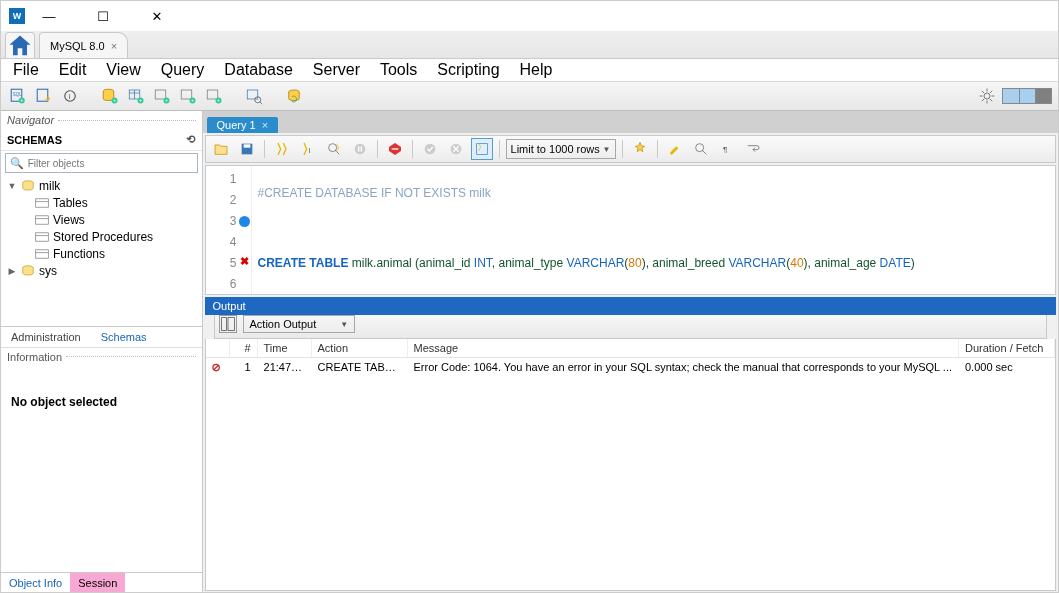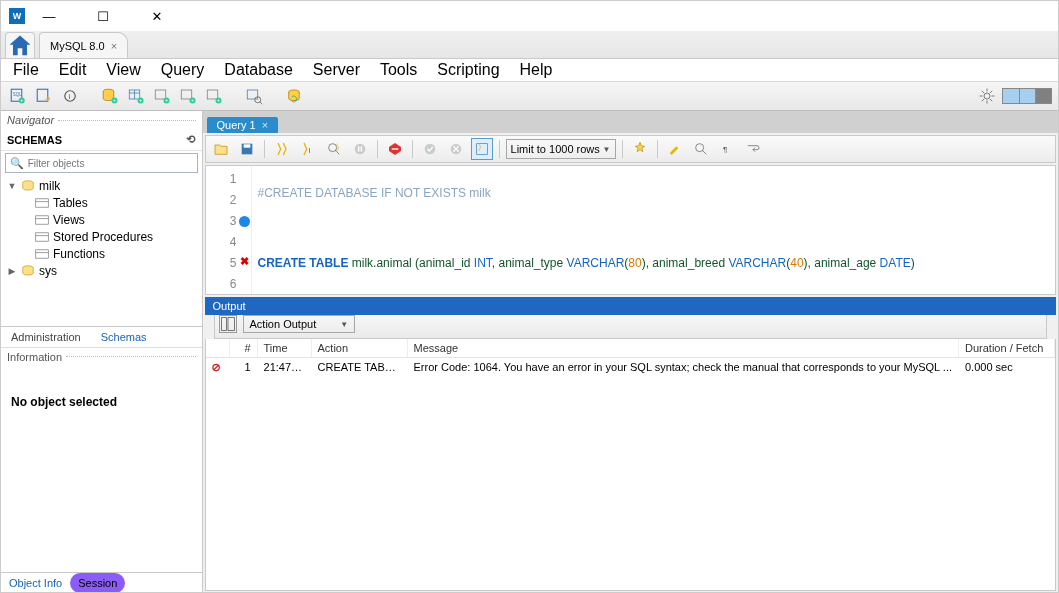--- a/index.html
+++ b/index.html
@@ -54,21 +54,21 @@
 .dbicon svg{width:14px;height:12px;}
 .tbicon-small{width:14px;height:10px;display:inline-flex;}
 .navtabs { display:flex; border-top:1px solid #c9c9c9;}
 .navtabs .t { flex:0 0 auto; padding:4px 10px; font-size:11px; color:#444;}
 .navtabs .t.active { color:#1863b8;}
 .infohead { height:18px; padding:0 6px; font-size:11px; color:#555; display:flex; align-items:center; border-top:1px solid #ddd;}
 .infohead::after { content:""; flex:1; border-bottom:1px dotted #bbb; margin-left:4px;}
 .infobody { padding: 30px 10px; font-weight:bold; font-size:12px;}
 .bottomtabs { display:flex; border-top:1px solid #c9c9c9;}
 .bottomtabs .t { padding:4px 8px; font-size:11px;}
-.bottomtabs .t.active { background:#8b5cf6;border-radius:10px;}
+.bottomtabs .t.active { background:#f9a8d4;}
 
 
 .rightcol { flex:1; display:flex; flex-direction:column; background:#f0f0f0;}
 .qtabs { height:22px; background:#d0d0d0; display:flex; align-items:flex-end; padding-left:4px;}
 .qtab { background:#2a8cca; color:#fff; padding:2px 10px; font-size:11px; display:flex; align-items:center; gap:6px; border-radius:2px 2px 0 0;}
 .qtab .x{ color:#cce6f5;}
 .qtoolbar { height:28px; background:linear-gradient(#fafafa,#ececec); border:1px solid #c9c9c9; margin:2px; display:flex; align-items:center; padding:0 4px; gap:4px;}
 .qtoolbar .sep { width:1px; height:18px; background:#c9c9c9; margin:0 2px;}
 .qtoolbar .btn { width:22px; height:22px; display:flex; align-items:center; justify-content:center;}
 .qtoolbar .btn svg{width:16px;height:16px;}

